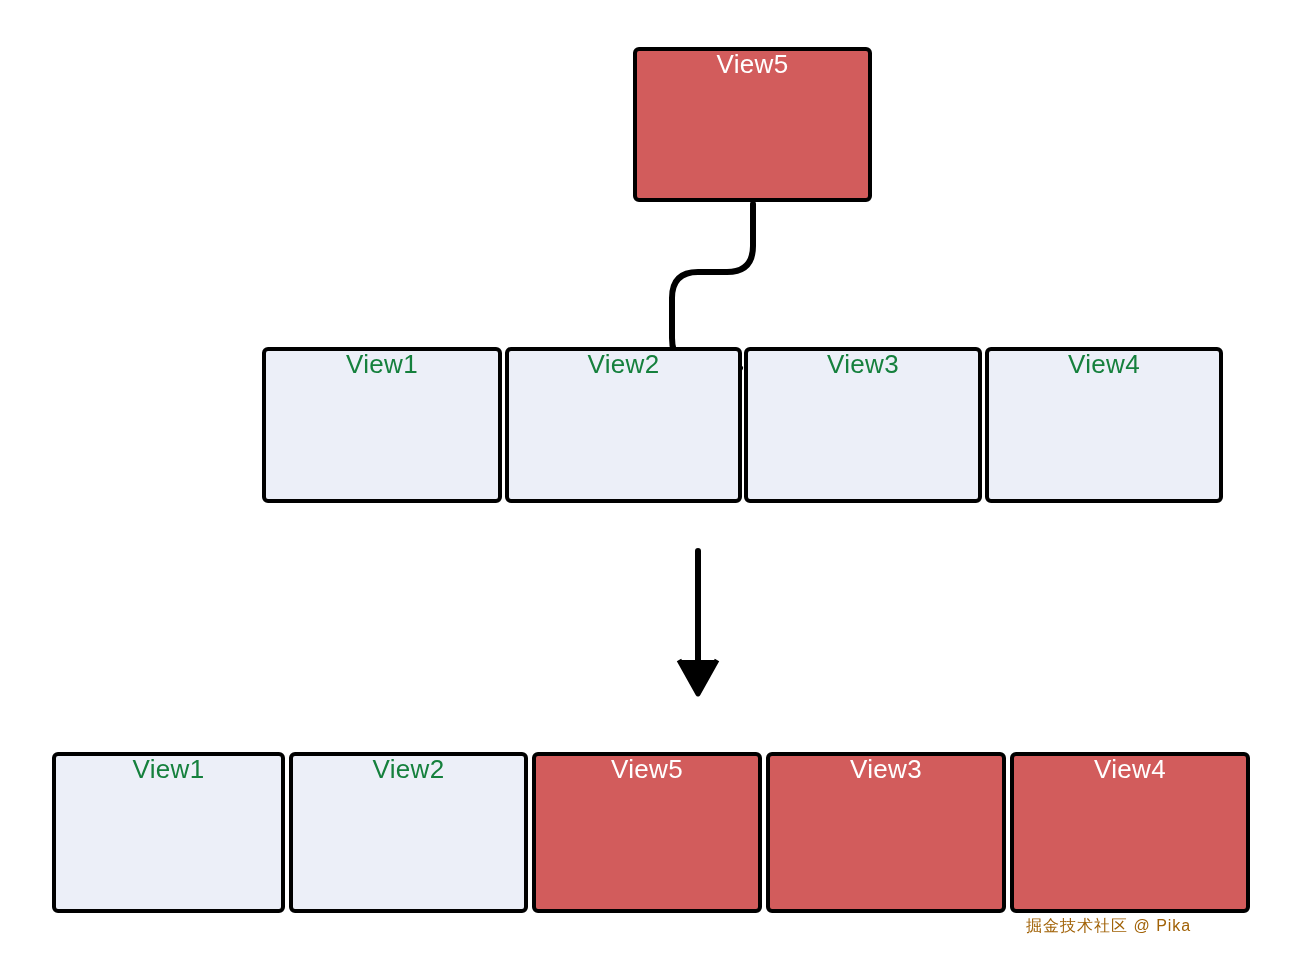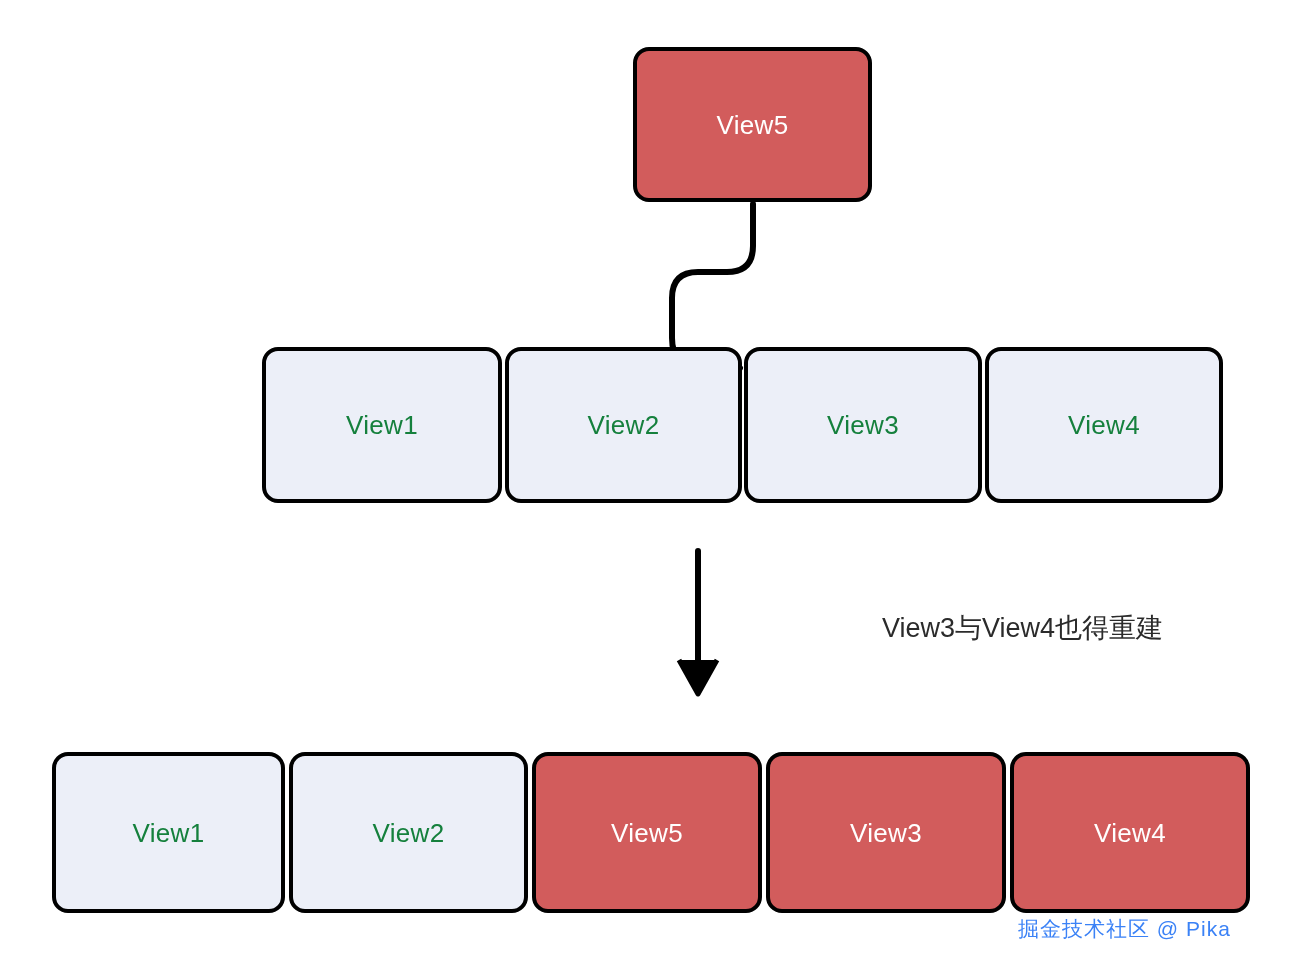--- a/index.html
+++ b/index.html
@@ -14,23 +14,22 @@
     position: relative;
     width: 1296px;
     height: 962px;
     background: #ffffff;
     overflow: hidden;
   }
   .node {
     position: absolute;
     box-sizing: border-box;
     border: 4px solid #000000;
-    border-radius: 16px;
+    border-radius: 6px;
     display: flex;
-    align-items: center;
     justify-content: center;
     font-size: 26px;
     letter-spacing: 0.3px;
     line-height: 1;
   }
   .node.light {
     background: #eceff8;
     color: #15803d;
   }
   .node.red {
@@ -43,25 +42,26 @@
   }
   .annotation {
     position: absolute;
     font-size: 27px;
     color: #2b2b2b;
     white-space: nowrap;
     line-height: 1;
   }
   .watermark {
     position: absolute;
-    font-size: 21px;
-    color: #3b82f6;
+    font-size: 16px;
+    color: #a16207;
     white-space: nowrap;
     line-height: 1;
     letter-spacing: 1px;
+    margin-left: 8px;
   }
   #edges {
     position: absolute;
     left: 0;
     top: 0;
     width: 1296px;
     height: 962px;
     pointer-events: none;
   }
 </style>
@@ -96,21 +96,20 @@
   <div class="node light" style="left:505px; top:347px; width:237px; height:156px;">
     <span class="node-label">View2</span>
   </div>
   <div class="node light" style="left:744px; top:347px; width:238px; height:156px;">
     <span class="node-label">View3</span>
   </div>
   <div class="node light" style="left:985px; top:347px; width:238px; height:156px;">
     <span class="node-label">View4</span>
   </div>
 
-  <div class="annotation" style="left:882px; top:615px;">View3与View4也得重建</div>
 
   <div class="node light" style="left:52px; top:752px; width:233px; height:161px;">
     <span class="node-label">View1</span>
   </div>
   <div class="node light" style="left:289px; top:752px; width:239px; height:161px;">
     <span class="node-label">View2</span>
   </div>
   <div class="node red" style="left:532px; top:752px; width:230px; height:161px;">
     <span class="node-label">View5</span>
   </div>

